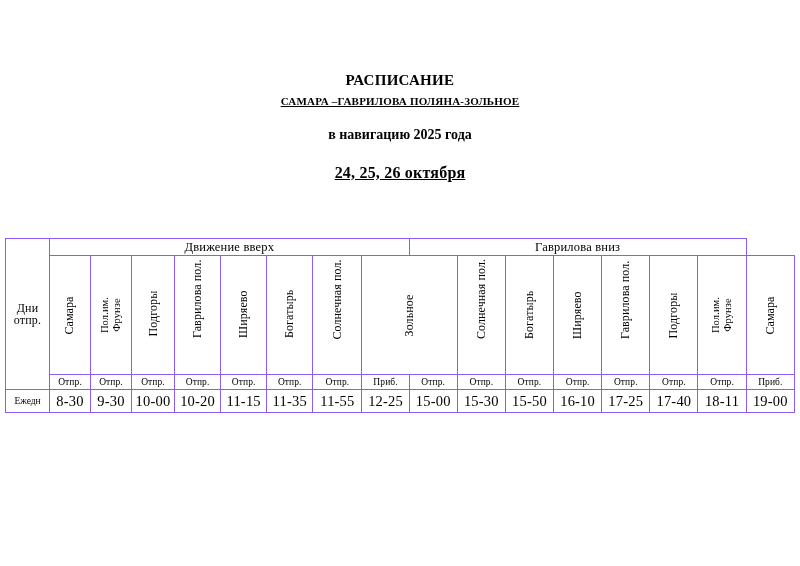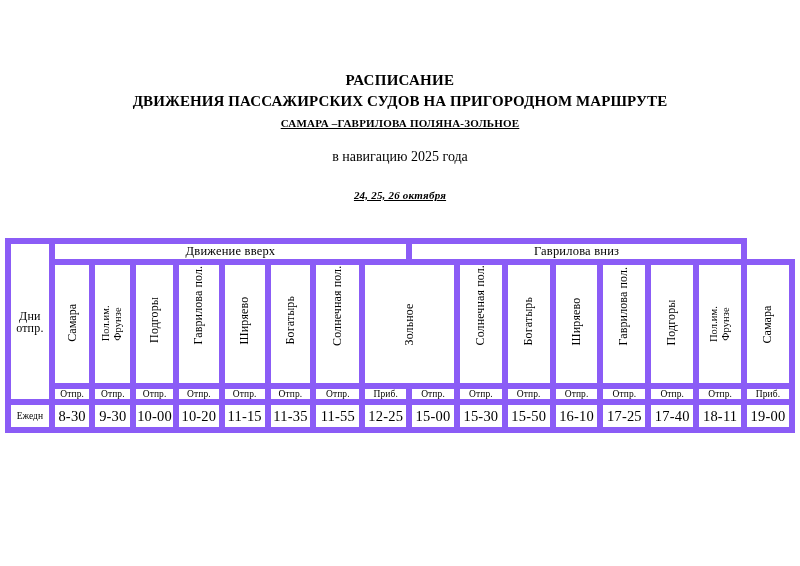--- a/index.html
+++ b/index.html
@@ -43,50 +43,49 @@
   }
   .title-line-3 {
     font-size: 11px;
     font-weight: bold;
     text-decoration: underline;
     line-height: 22px;
     letter-spacing: 0.2px;
   }
   .subtitle {
     font-size: 14px;
-    font-weight: normal;
+    font-weight: bold;
     margin-top: 14px;
     line-height: 18px;
   }
   .dates {
-    font-size: 11px;
+    font-size: 16px;
     font-weight: bold;
     text-decoration: underline;
     margin-top: 20px;
     line-height: 18px;
     letter-spacing: 0.2px;
-    font-style: italic;
   }
 
   
   .table-wrap {
     position: absolute;
     left: 5px;
     top: 238px;
     width: 790px;
   }
   table.schedule {
     border-collapse: collapse;
     table-layout: fixed;
     width: 790px;
     font-family: "Liberation Serif", "DejaVu Serif", serif;
   }
   table.schedule td,
   table.schedule th {
-    border: 6px solid #8b5cf6;
+    border: 1px solid #8b5cf6;
     padding: 0;
     text-align: center;
     vertical-align: middle;
     font-weight: normal;
     background: #ffffff;
   }
 
   
   .band {
     height: 17px;
@@ -144,21 +143,20 @@
     white-space: nowrap;
   }
 </style>
 </head>
 <body>
 
 <div class="page">
 
   <div class="titles">
     <div class="title-line-1">РАСПИСАНИЕ</div>
-    <div class="title-line-2">ДВИЖЕНИЯ ПАССАЖИРСКИХ СУДОВ НА ПРИГОРОДНОМ МАРШРУТЕ</div>
     <div class="title-line-3">САМАРА –ГАВРИЛОВА ПОЛЯНА-ЗОЛЬНОЕ</div>
     <div class="subtitle">в навигацию 2025 года</div>
     <div class="dates">24, 25, 26 октября</div>
   </div>
 
   <div class="table-wrap">
     <table class="schedule">
       <colgroup id="colgroup">
           <col style="width: 43px;">
           <col style="width: 40px;">

